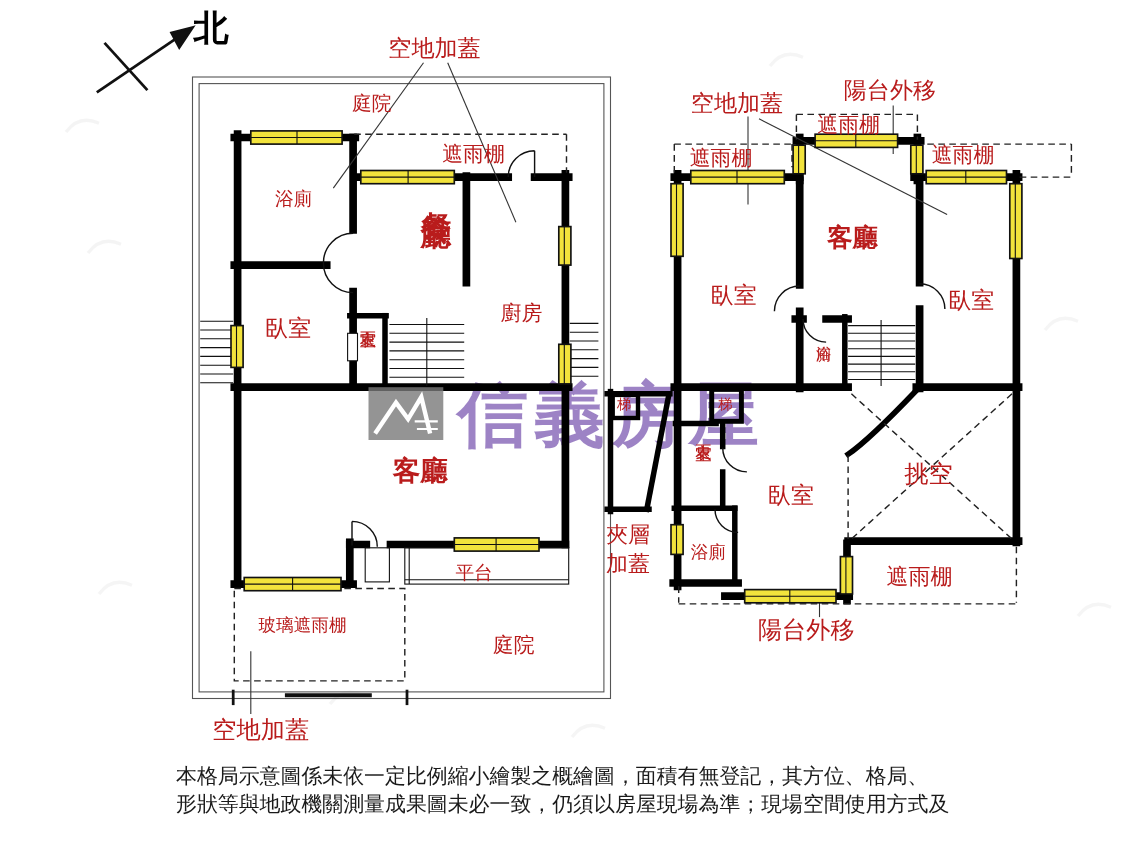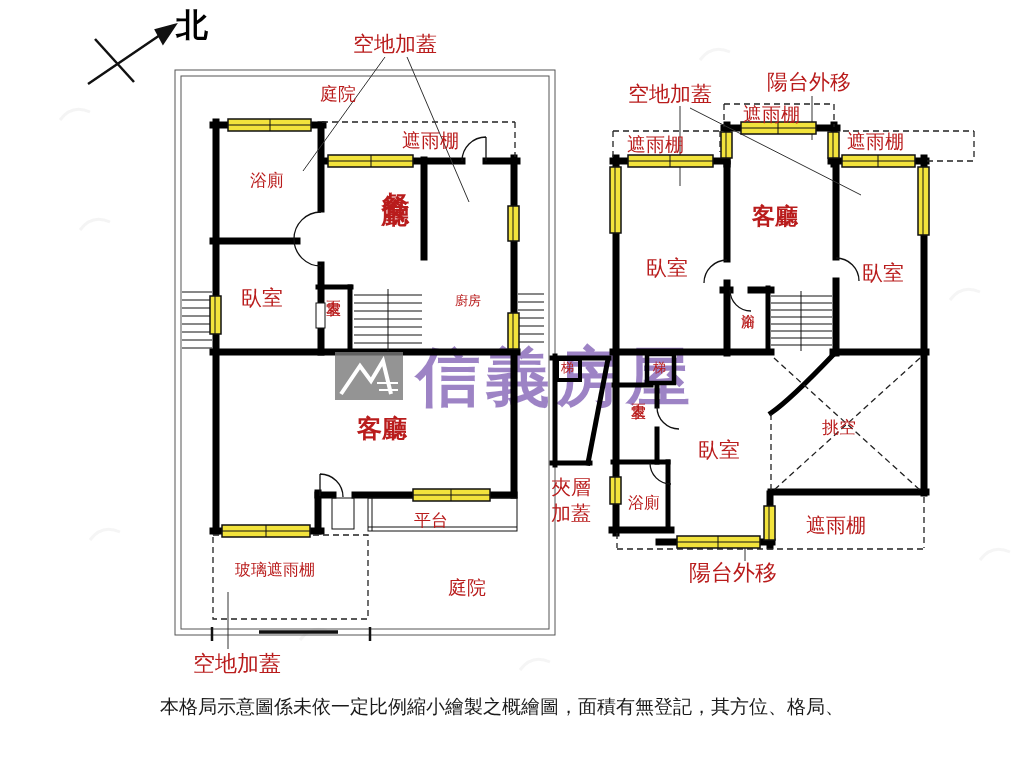--- a/index.html
+++ b/index.html
@@ -219,21 +219,21 @@
 
   <div class="north-lbl">北</div>
 
   <div class="lbl" style="left:353px;top:33px;font-size:21px;">空地加蓋</div>
   <div class="lbl" style="left:320px;top:85px;font-size:18px;">庭院</div>
   <div class="lbl" style="left:402px;top:131px;font-size:19px;">遮雨棚</div>
   <div class="lbl" style="left:250px;top:172px;font-size:17px;">浴廁</div>
   <div class="lbl v" style="left:379px;top:169px;font-size:28px;font-weight:bold;letter-spacing:5px;">餐廳</div>
   <div class="lbl" style="left:241px;top:287px;font-size:21px;">臥室</div>
   <div class="lbl v" style="left:325px;top:289px;font-size:15px;">更衣室</div>
-  <div class="lbl" style="left:455px;top:294px;font-size:13px;">廚房</div>
+  <div class="lbl" style="left:455px;top:276px;font-size:19px;">廚房</div>
   <div class="lbl" style="left:357px;top:415px;font-size:25px;font-weight:bold;">客廳</div>
   <div class="lbl" style="left:414px;top:512px;font-size:17px;">平台</div>
   <div class="lbl" style="left:235px;top:561px;font-size:16px;">玻璃遮雨棚</div>
   <div class="lbl" style="left:448px;top:578px;font-size:19px;">庭院</div>
   <div class="lbl" style="left:193px;top:652px;font-size:22px;">空地加蓋</div>
 
   <div class="lbl" style="left:561px;top:361px;font-size:13px;">梯</div>
   <div class="lbl two-line" style="left:551px;top:474px;font-size:20px;line-height:26px;">夾層加蓋</div>
 
   <div class="lbl" style="left:628px;top:83px;font-size:21px;">空地加蓋</div>
@@ -242,21 +242,22 @@
   <div class="lbl" style="left:743px;top:105px;font-size:19px;">遮雨棚</div>
   <div class="lbl" style="left:847px;top:132px;font-size:19px;">遮雨棚</div>
   <div class="lbl" style="left:752px;top:204px;font-size:23px;font-weight:bold;">客廳</div>
   <div class="lbl" style="left:646px;top:257px;font-size:21px;">臥室</div>
   <div class="lbl" style="left:862px;top:262px;font-size:21px;">臥室</div>
   <div class="lbl v" style="left:740px;top:303px;font-size:14px;">浴廁</div>
   <div class="lbl" style="left:653px;top:361px;font-size:13px;">梯</div>
   <div class="lbl v" style="left:630px;top:392px;font-size:15px;">更衣室</div>
   <div class="lbl" style="left:698px;top:439px;font-size:21px;">臥室</div>
   <div class="lbl" style="left:628px;top:494px;font-size:16px;">浴廁</div>
-  <div class="lbl" style="left:822px;top:419px;font-size:17px;">挑空</div>
+  <div class="lbl" style="left:822px;top:419px;font-size:22px;">挑空</div>
   <div class="lbl" style="left:806px;top:514px;font-size:20px;">遮雨棚</div>
   <div class="lbl" style="left:689px;top:561px;font-size:22px;">陽台外移</div>
 
   <div class="disclaimer">
     <div>本格局示意圖係未依一定比例縮小繪製之概繪圖，面積有無登記，其方位、格局、</div>
+    <div>形狀等與地政機關測量成果圖未必一致，仍須以房屋現場為準；現場空間使用方式及</div>
   </div>
 
 </div>
 
 </body></html>

